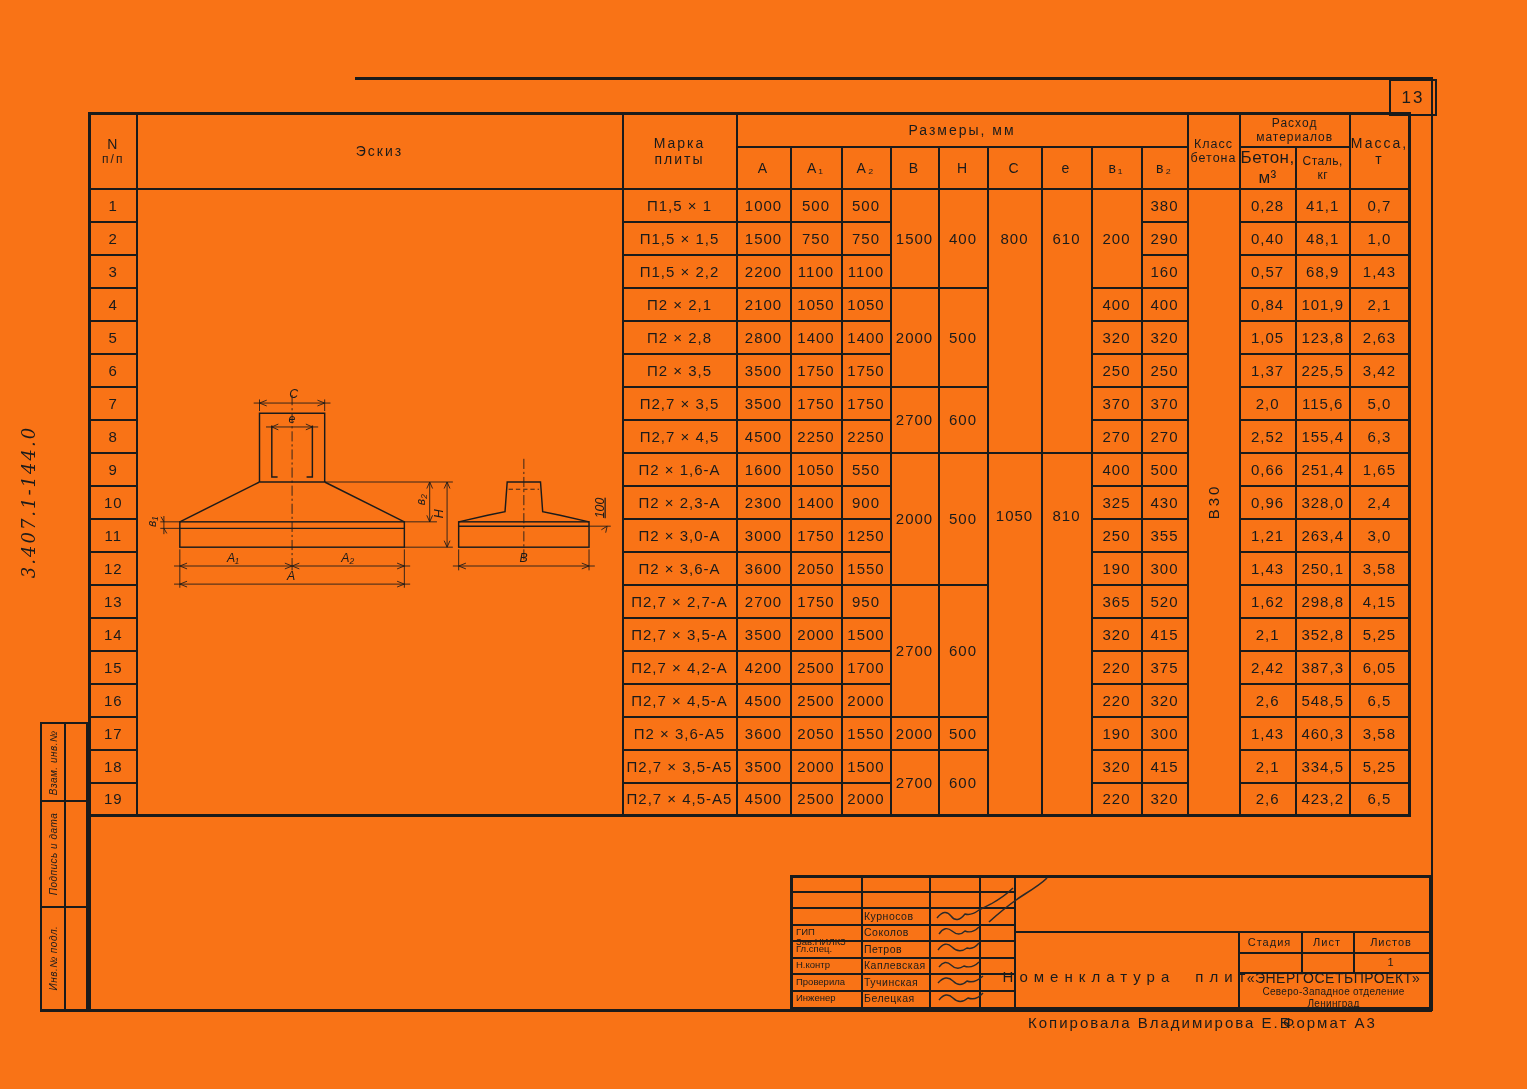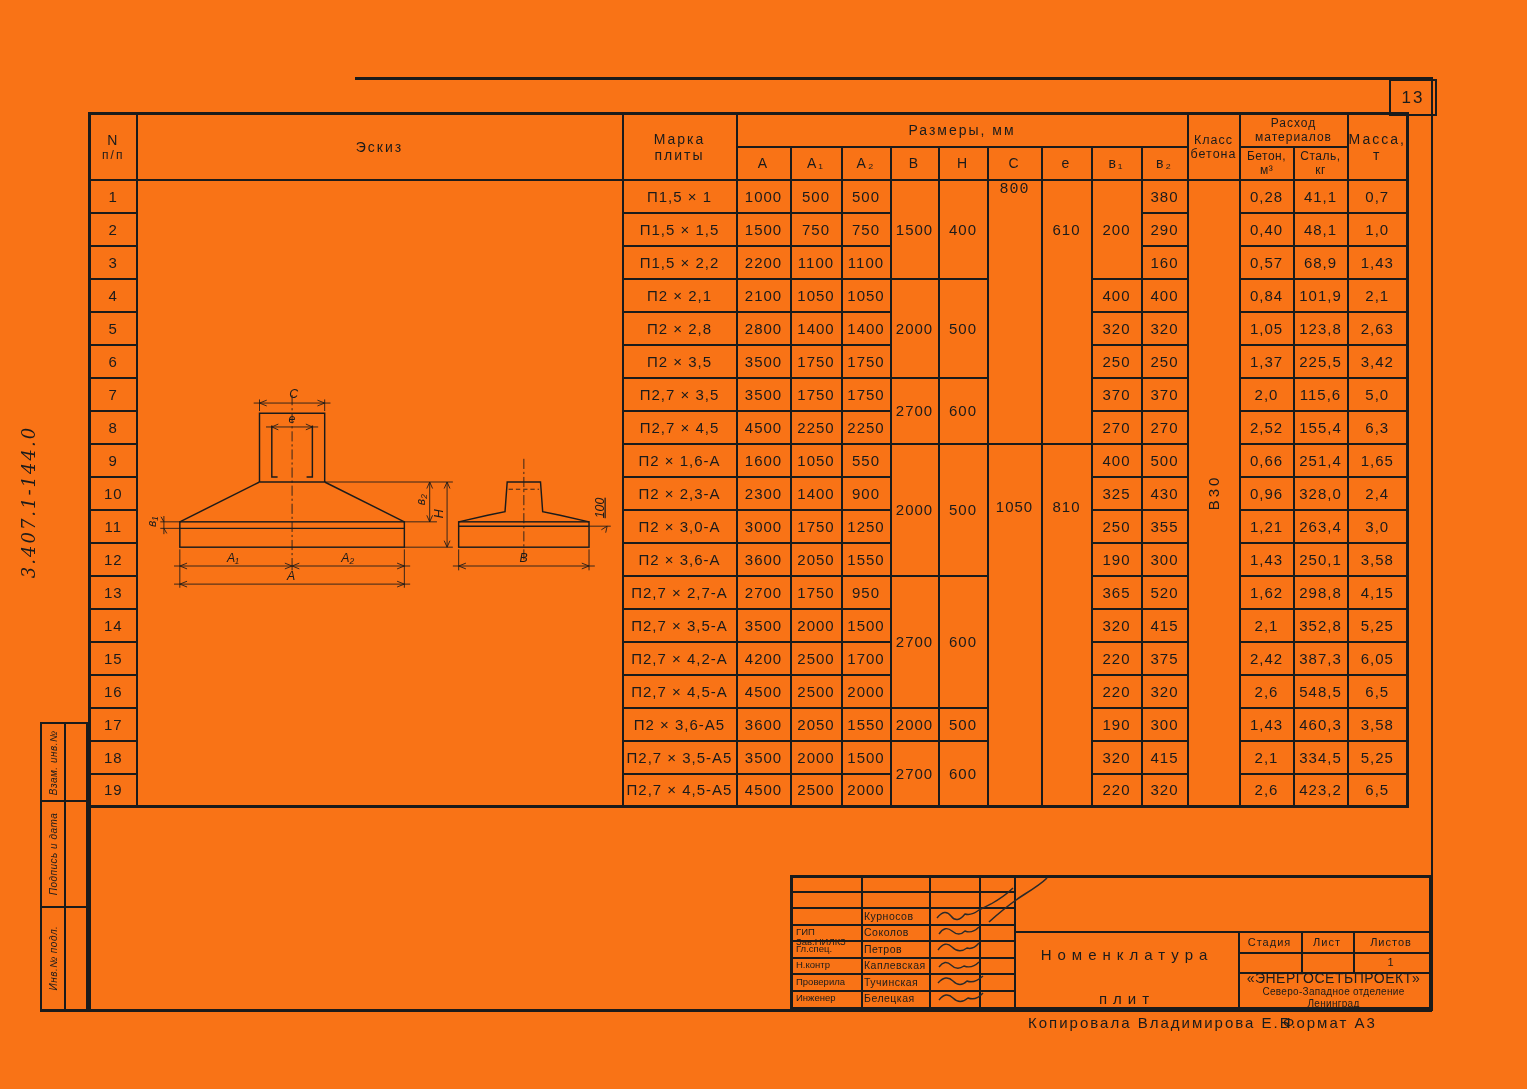--- a/index.html
+++ b/index.html
@@ -41,21 +41,21 @@
   .strip .cell-label{position:absolute;white-space:nowrap;font-size:10px;font-style:italic;
                      transform:translate(-50%,-50%) rotate(-90deg);letter-spacing:0.5px;}
 
   
   .stamp{position:absolute;left:790px;top:875px;width:642px;height:135px;border:3px solid #1b1b1b;box-sizing:border-box;}
   .stamp .role{position:absolute;font-size:9.5px;letter-spacing:0;left:3px;overflow:hidden;line-height:16.5px;white-space:nowrap;}
   .stamp .pname{position:absolute;font-size:10.5px;left:71px;line-height:16.5px;white-space:nowrap;letter-spacing:0.5px;}
   .docnum{position:absolute;left:223px;top:0;width:413px;height:53px;display:flex;align-items:center;justify-content:center;
           font-size:21px;letter-spacing:3px;}
   .docnum .code{margin-left:42px;}
-  .stamp-title{position:absolute;left:223px;top:53px;width:222px;height:92px;display:flex;flex-direction:column;
+  .stamp-title{position:absolute;left:223px;top:53px;width:222px;height:92px;display:flex;flex-direction:row;
                align-items:center;justify-content:center;font-size:15px;letter-spacing:6px;line-height:24px;gap:20px;}
   .stg{position:absolute;font-size:11px;letter-spacing:1px;display:flex;align-items:center;justify-content:center;}
   .org1{font-size:14px;letter-spacing:0.5px;}
   .org2{font-size:10px;letter-spacing:0.3px;line-height:12px;}
   .orgcell{position:absolute;left:445px;top:94px;width:191px;height:35px;display:flex;flex-direction:column;
            align-items:center;justify-content:center;}
 
   .copyline{position:absolute;top:1014px;font-size:15px;letter-spacing:2px;}
   .sig-svg{position:absolute;left:136px;top:14px;width:110px;height:115px;overflow:visible;}
 </style>
@@ -123,42 +123,42 @@
       <tr>
         <th>A</th>
         <th>A₁</th>
         <th>A₂</th>
         <th>B</th>
         <th>H</th>
         <th>C</th>
         <th>e</th>
         <th>в₁</th>
         <th>в₂</th>
-        <th style="font-size:12px;letter-spacing:0.5px;">
+        <th style="font-size:17px;letter-spacing:0.5px;">
           <div>Бетон,</div>
           <div>м³</div>
         </th>
         <th style="font-size:12px;letter-spacing:0.5px;">
           <div>Сталь,</div>
           <div>кг</div>
         </th>
       </tr>
     </thead>
     <tbody>
         <tr>
           <td>1</td>
           <td rowspan="19"></td>
           <td class="mark">П1,5 × 1</td>
           <td>1000</td>
           <td>500</td>
           <td>500</td>
           <td rowspan="3">1500</td>
           <td rowspan="3">400</td>
           <td rowspan="8" style="vertical-align: top;">
-            <div style=" font-family: Liberation Mono, monospace;">800</div>
+            <div style="margin-top: 40px;">800</div>
           </td>
           <td rowspan="8" style="vertical-align: top;">
             <div style="margin-top: 40px;">610</div>
           </td>
           <td rowspan="3">200</td>
           <td>380</td>
           <td rowspan="19"><span class="vtext">В30</span></td>
           <td>0,28</td>
           <td>41,1</td>
           <td>0,7</td>

